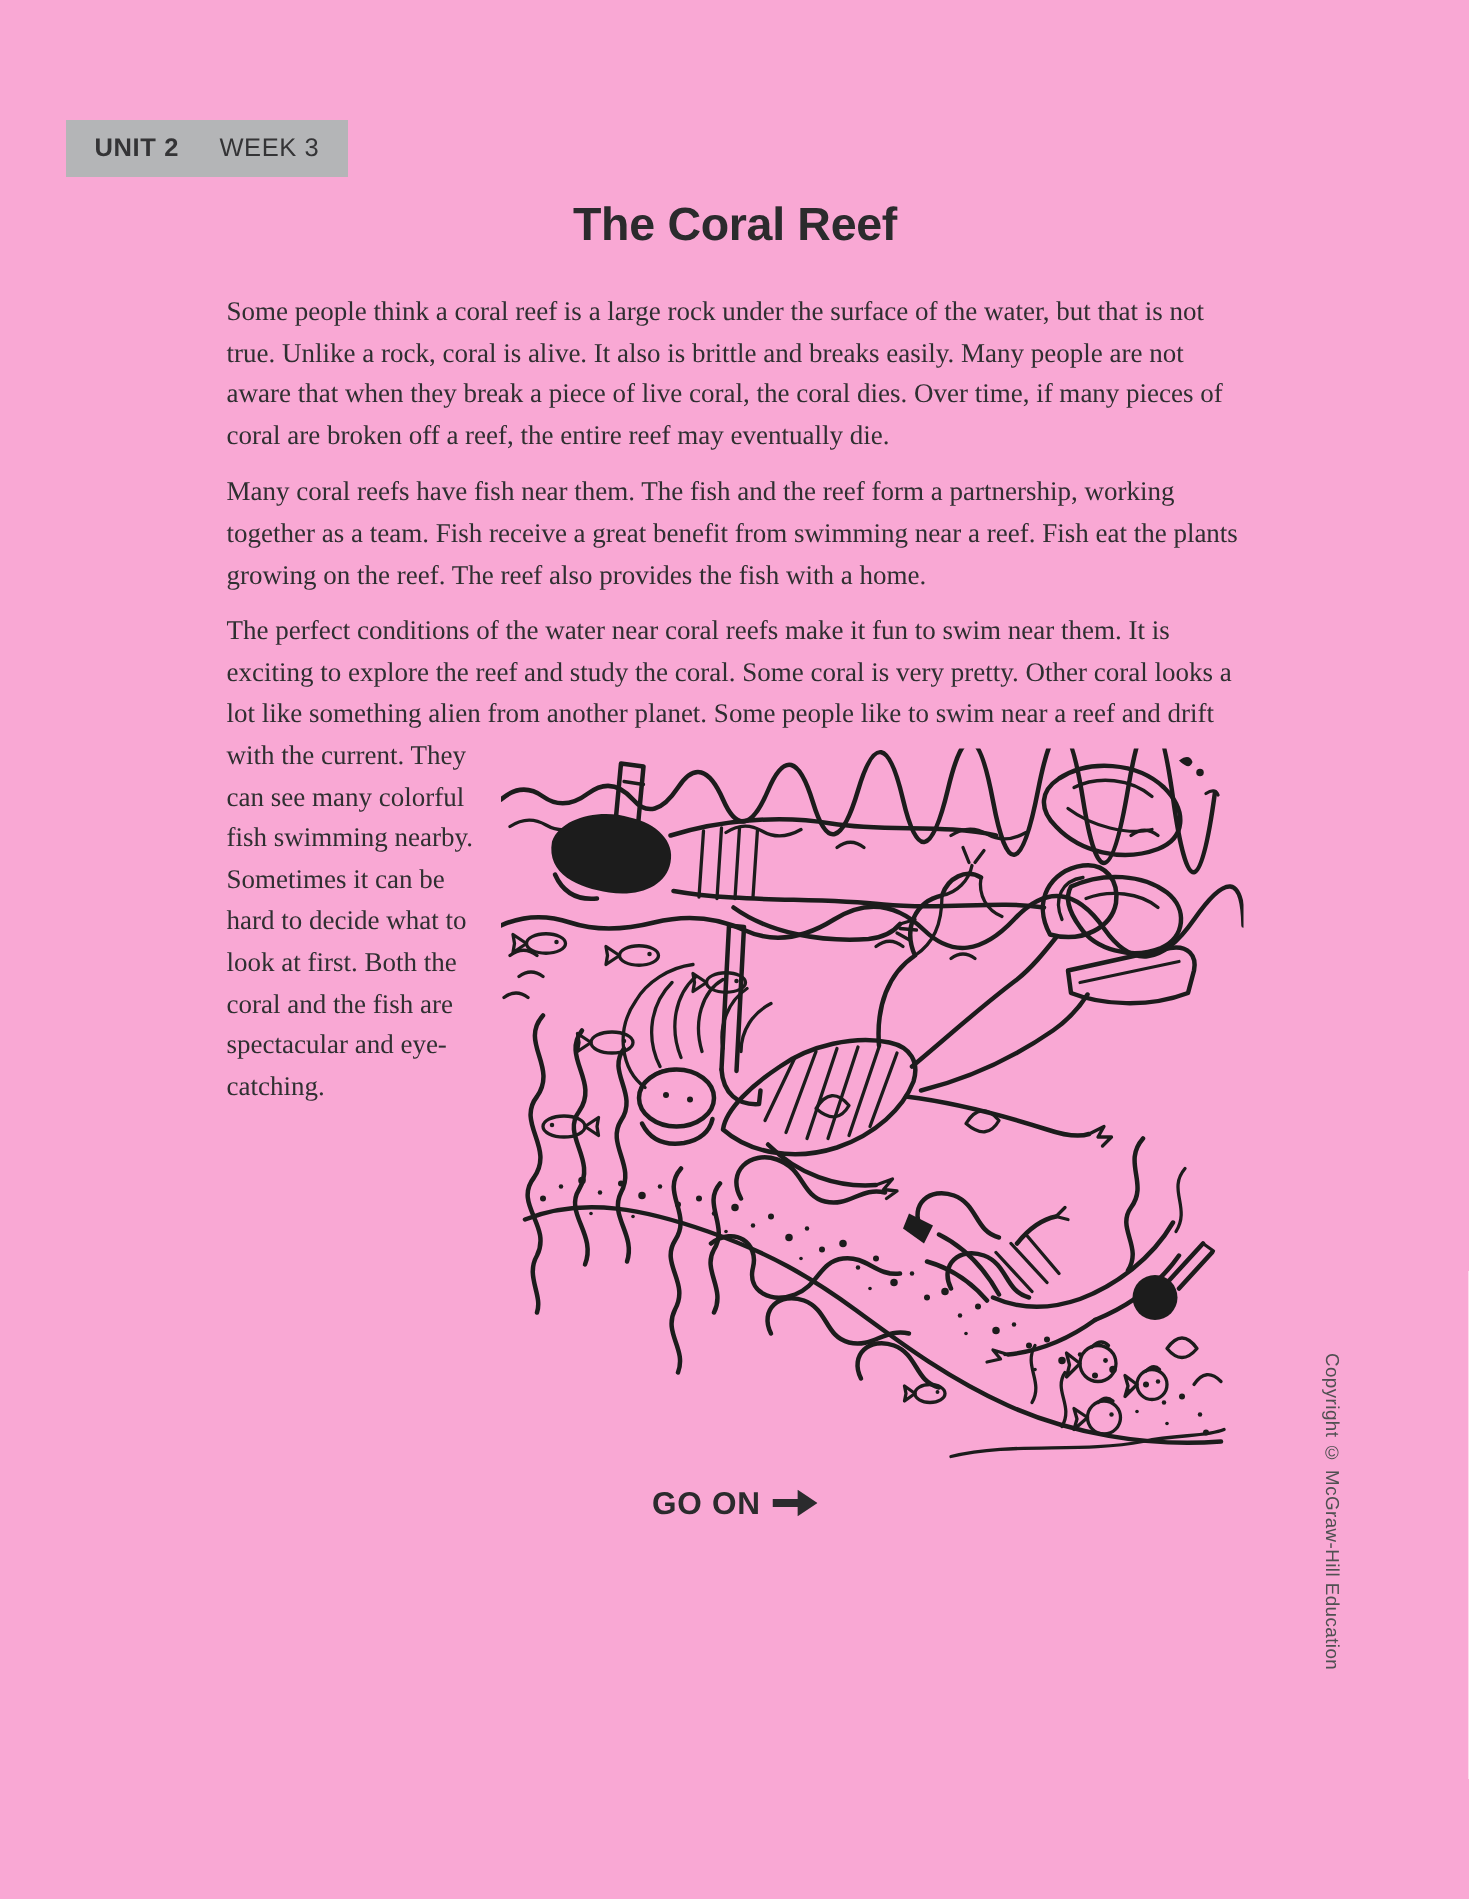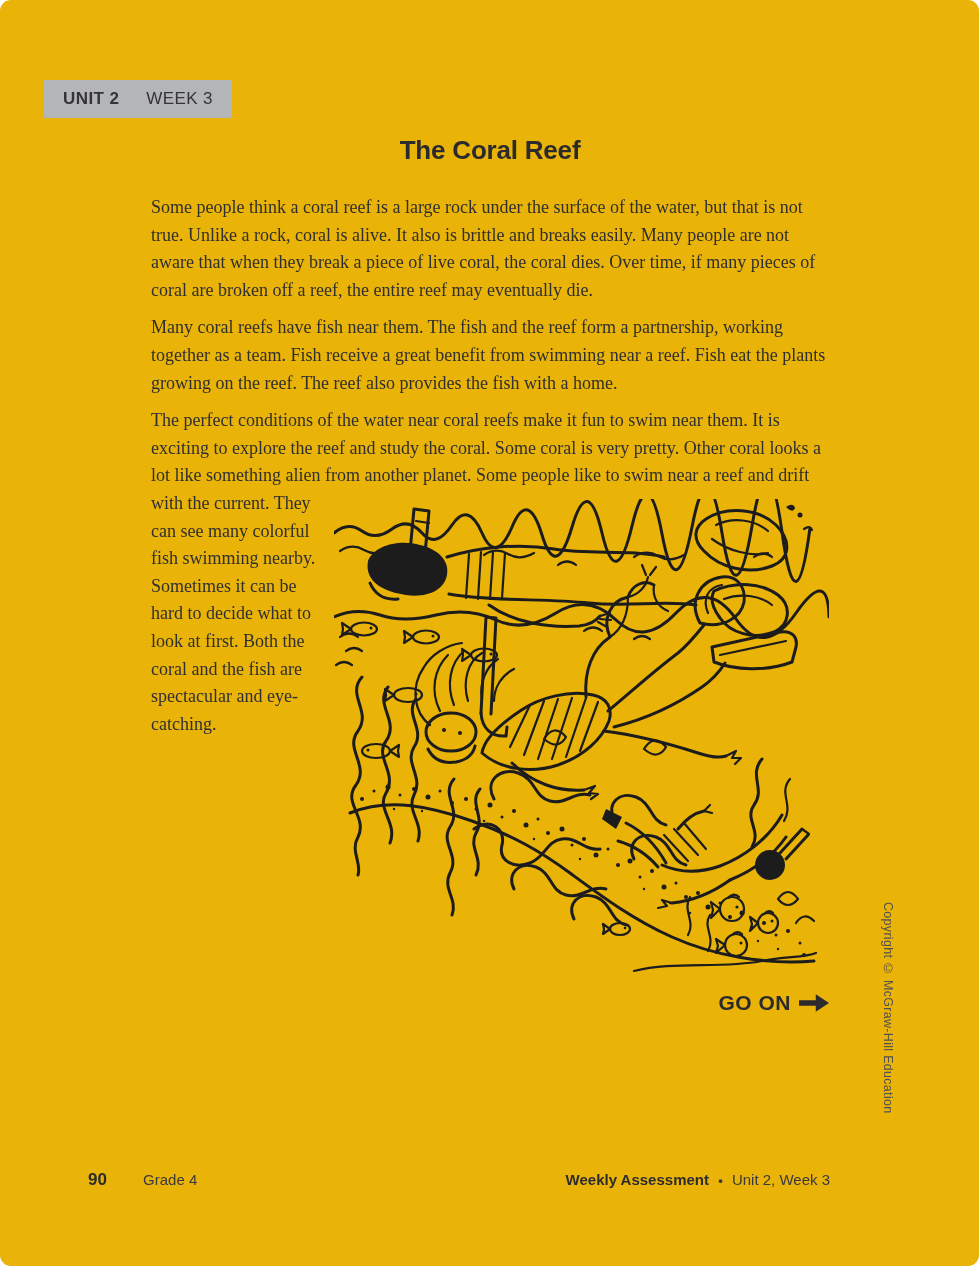--- a/index.html
+++ b/index.html
@@ -1,47 +1,47 @@
 <!DOCTYPE html>
 <html><head>
 <meta charset="utf-8">
 <style>
   html,body{margin:0;padding:0;background:#ffffff;}
   .page{
-    position:relative;width:979px;height:1266px;background:#eab308;
-    font-family:"Liberation Sans",sans-serif;color:#2e2e30;overflow:hidden;border-radius:11px;
+    position:relative;width:979px;height:1266px;background:#f9a8d4;
+    font-family:"Liberation Sans",sans-serif;color:#2e2e30;overflow:hidden;
   }
   .unit-badge{
     position:absolute;left:44px;top:80px;width:188px;height:38px;
     background:#b4b5b7;display:flex;align-items:center;justify-content:center;
     font-size:17px;color:#343436;letter-spacing:.4px;
   }
   .unit-badge .unit{font-weight:700;margin-right:7px;}
   .unit-badge .week{font-weight:400;margin-left:20px;}
   .content{position:absolute;left:151px;top:133px;width:678px;}
   .instruction{
     font-weight:700;font-size:17.5px;line-height:27px;color:#2c2c2e;
     max-width:612px;margin:0 0 31px 0;
   }
   .article-title{
-    text-align:center;font-weight:700;font-size:26px;line-height:34px;
+    text-align:center;font-weight:700;font-size:31px;line-height:34px;
     color:#2b2b2d;margin:0 0 27px 0;letter-spacing:-.2px;
   }
   .body-text p{
     font-family:"Liberation Serif","DejaVu Serif",serif;
     font-size:18px;line-height:27.6px;color:#2f2f31;margin:0 0 10px 0;
   }
   .para3-wrap{position:relative;}
   .reef-figure{
     float:right;width:505px;height:570px;margin:0;
     shape-outside:inset(92px 0 0 0);
   }
   .reef-figure svg{display:block;margin-top:92px;margin-left:10px;}
   .go-on{
-    clear:both;text-align:right;padding-top:14px;
+    clear:both;text-align:center;padding-top:14px;
     font-weight:700;font-size:21px;color:#2b2b2d;letter-spacing:.5px;
   }
   .go-on .arrow{display:inline-block;vertical-align:-2px;margin-left:8px;}
   .footer{
     position:absolute;left:88px;right:149px;top:1170px;
     display:flex;justify-content:space-between;align-items:baseline;
     font-size:15px;color:#3a3a3c;
   }
   .footer .pagenum{font-weight:700;font-size:17px;color:#2c2c2e;}
   .footer .grade{margin-left:32px;font-weight:400;}
@@ -267,27 +267,16 @@
 
         <div class="go-on">
           <span>GO ON</span><span class="arrow"><svg width="30" height="18" viewBox="0 0 34 20">
                 <path d="M0,7 h19 v-7 l15,10 l-15,10 v-7 h-19 z" fill="#2b2b2d"></path>
               </svg></span>
         </div>
       </div>
     </div>
   </div>
 
-  <div class="footer">
-    <div>
-      <span class="pagenum">90</span>
-      <span class="grade">Grade 4</span>
-    </div>
-    <div>
-      <span class="doc-bold">Weekly Assessment</span>
-      <span class="sep">•</span>
-      <span>Unit 2, Week 3</span>
-    </div>
-  </div>
 
   <div class="copyright-vert">Copyright © McGraw-Hill Education</div>
 
 </div>
 
 </body></html>

